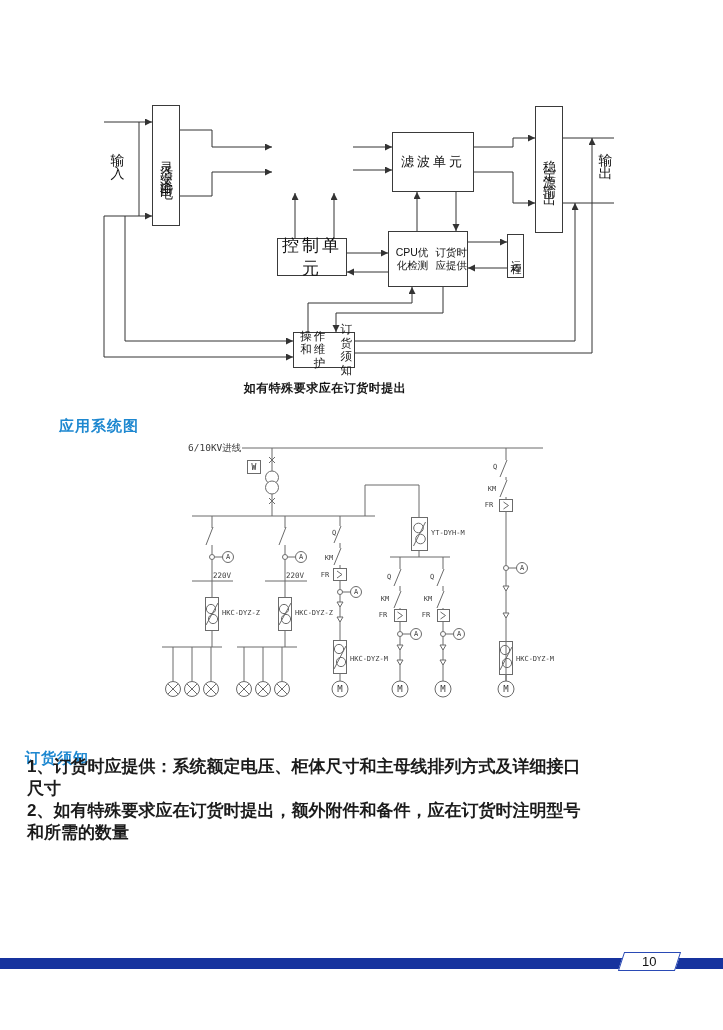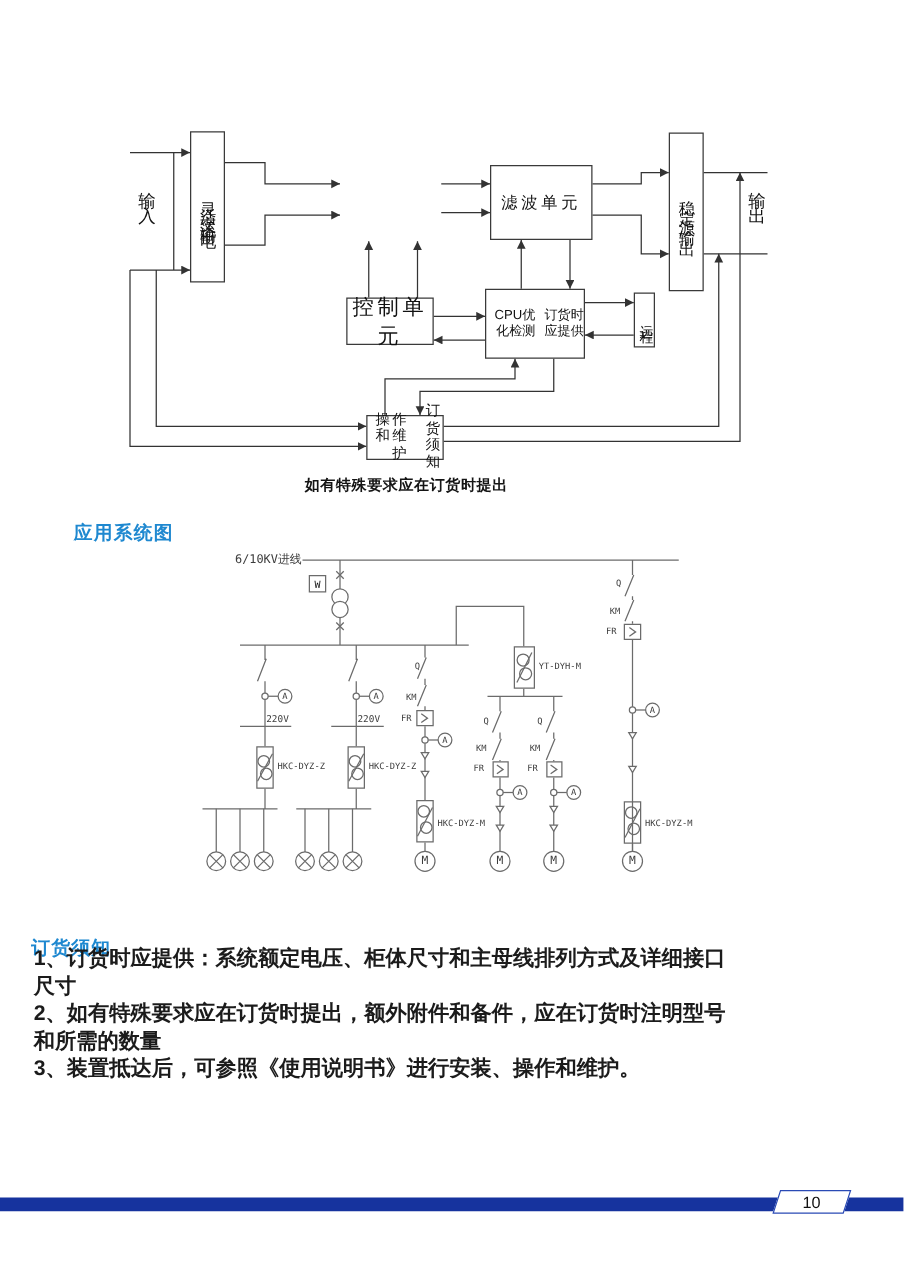--- a/index.html
+++ b/index.html
@@ -254,21 +254,20 @@
 
 <div class="cl" style="left:340px;top:689px;font-size:9px;">M</div>
 <div class="cl" style="left:400px;top:689px;font-size:9px;">M</div>
 <div class="cl" style="left:443px;top:689px;font-size:9px;">M</div>
 <div class="cl" style="left:506px;top:689px;font-size:9px;">M</div>
 
 <div class="heading" style="left:25px;top:736px;margin-top:13px;">订货须知</div>
 <div class="orderlist">
   <div>1、订货时应提供：系统额定电压、柜体尺寸和主母线排列方式及详细接口尺寸</div>
   <div>2、如有特殊要求应在订货时提出，额外附件和备件，应在订货时注明型号和所需的数量</div>
-  <div>3、装置抵达后，可参照《使用说明书》进行安装、操作和维护。</div>
 </div>
 
 <div class="footer-bar"></div>
 <div class="page-badge">
   <span>10</span>
 </div>
 
 </div>
 
 </body></html>

